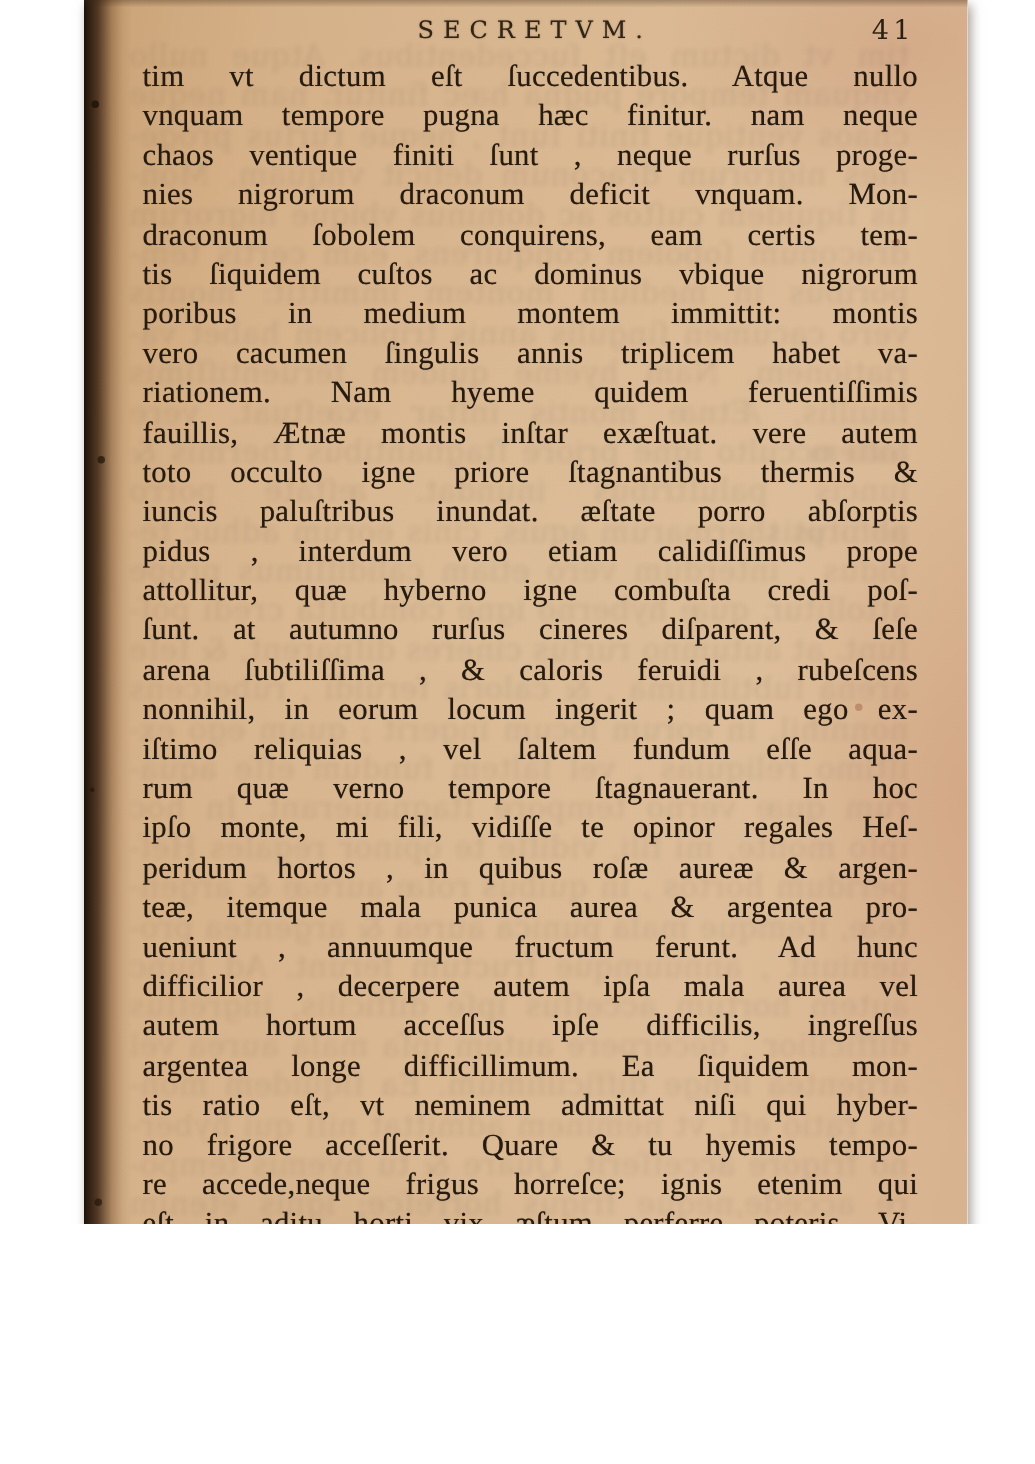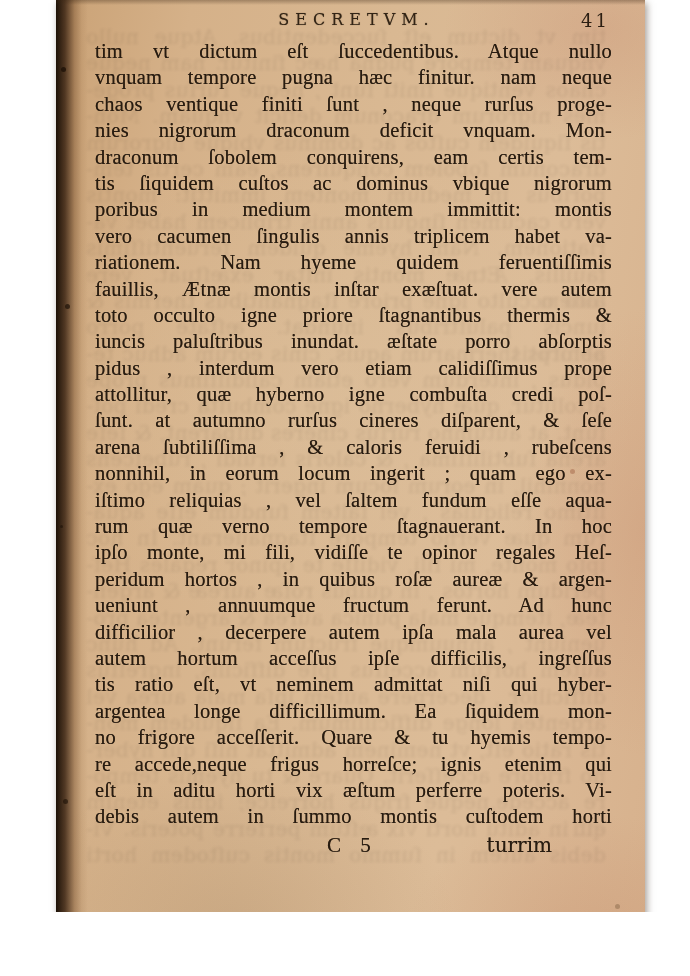--- a/index.html
+++ b/index.html
@@ -1,19 +1,19 @@
 <!DOCTYPE html>
 <html><head>
 <meta charset="utf-8">
 <style>
   html, body { margin: 0; padding: 0; background: #ffffff; }
   .scan {
     position: relative;
     width: 690px;
-    height: 912px;
+    height: 816px;
     background: #ffffff;
     overflow: hidden;
     font-family: "DejaVu Serif", "Liberation Serif", serif;
   }
   
   .page {
     position: absolute;
     left: 56px;
     top: 0;
     width: 589px;
@@ -178,25 +178,26 @@
           <div class="line">iuncis paluſtribus inundat. æſtate porro abſorptis</div>
           <div class="line">pidus , interdum vero etiam calidiſſimus prope</div>
           <div class="line">attollitur, quæ hyberno igne combuſta credi poſ-</div>
           <div class="line">ſunt. at autumno rurſus cineres diſparent, &amp; ſeſe</div>
           <div class="line">arena ſubtiliſſima , &amp; caloris feruidi , rubeſcens</div>
           <div class="line">nonnihil, in eorum locum ingerit ; quam ego ex-</div>
           <div class="line">iſtimo reliquias , vel ſaltem fundum eſſe aqua-</div>
           <div class="line">rum quæ verno tempore ſtagnauerant. In hoc</div>
           <div class="line">ipſo monte, mi fili, vidiſſe te opinor regales Heſ-</div>
           <div class="line">peridum hortos , in quibus roſæ aureæ &amp; argen-</div>
+          <div class="line">teæ, itemque mala punica aurea &amp; argentea pro-</div>
           <div class="line">ueniunt , annuumque fructum ferunt. Ad hunc</div>
           <div class="line">difficilior , decerpere autem ipſa mala aurea vel</div>
           <div class="line">autem hortum acceſſus ipſe difficilis, ingreſſus</div>
+          <div class="line">argentea longe difficillimum. Ea ſiquidem mon-</div>
           <div class="line">tis ratio eſt, vt neminem admittat niſi qui hyber-</div>
-          <div class="line">argentea longe difficillimum. Ea ſiquidem mon-</div>
           <div class="line">no frigore acceſſerit. Quare &amp; tu hyemis tempo-</div>
           <div class="line">re accede,neque frigus horreſce; ignis etenim qui</div>
           <div class="line">eſt in aditu horti vix æſtum perferre poteris. Vi-</div>
           <div class="line">debis autem in ſummo montis cuſtodem horti</div>
         </div>
       <div class="footer">
         <span class="signature">C 5</span>
         <span class="catchword">turrim</span>
       </div>
     </div>

